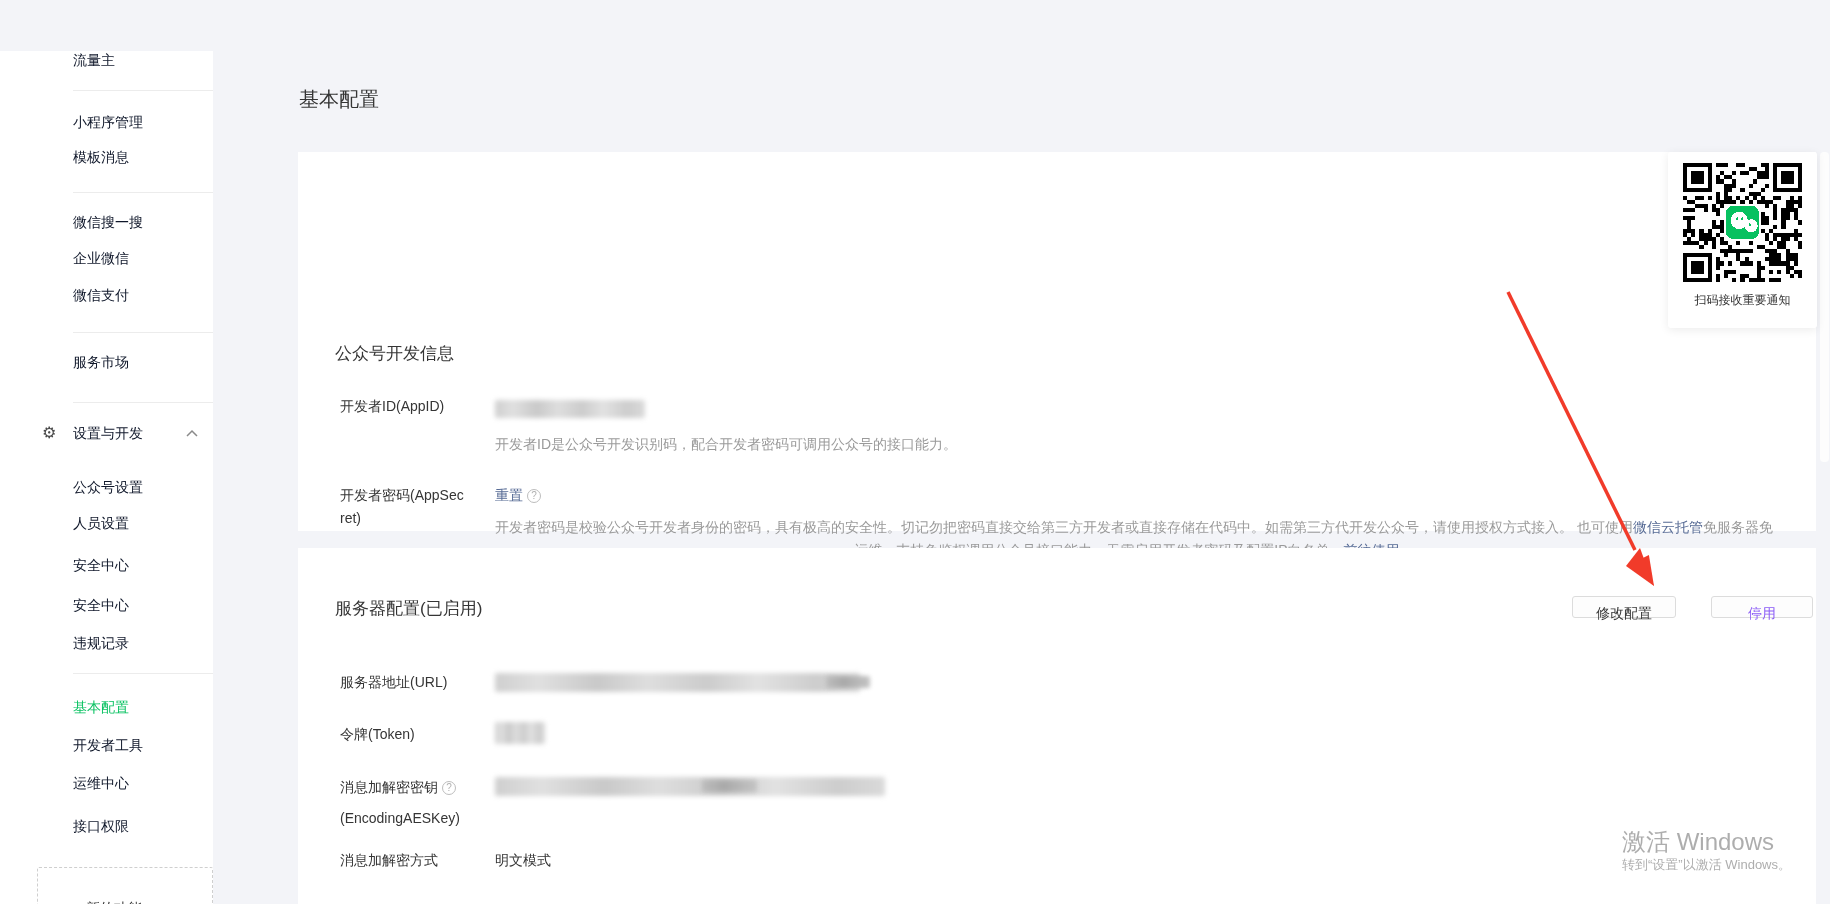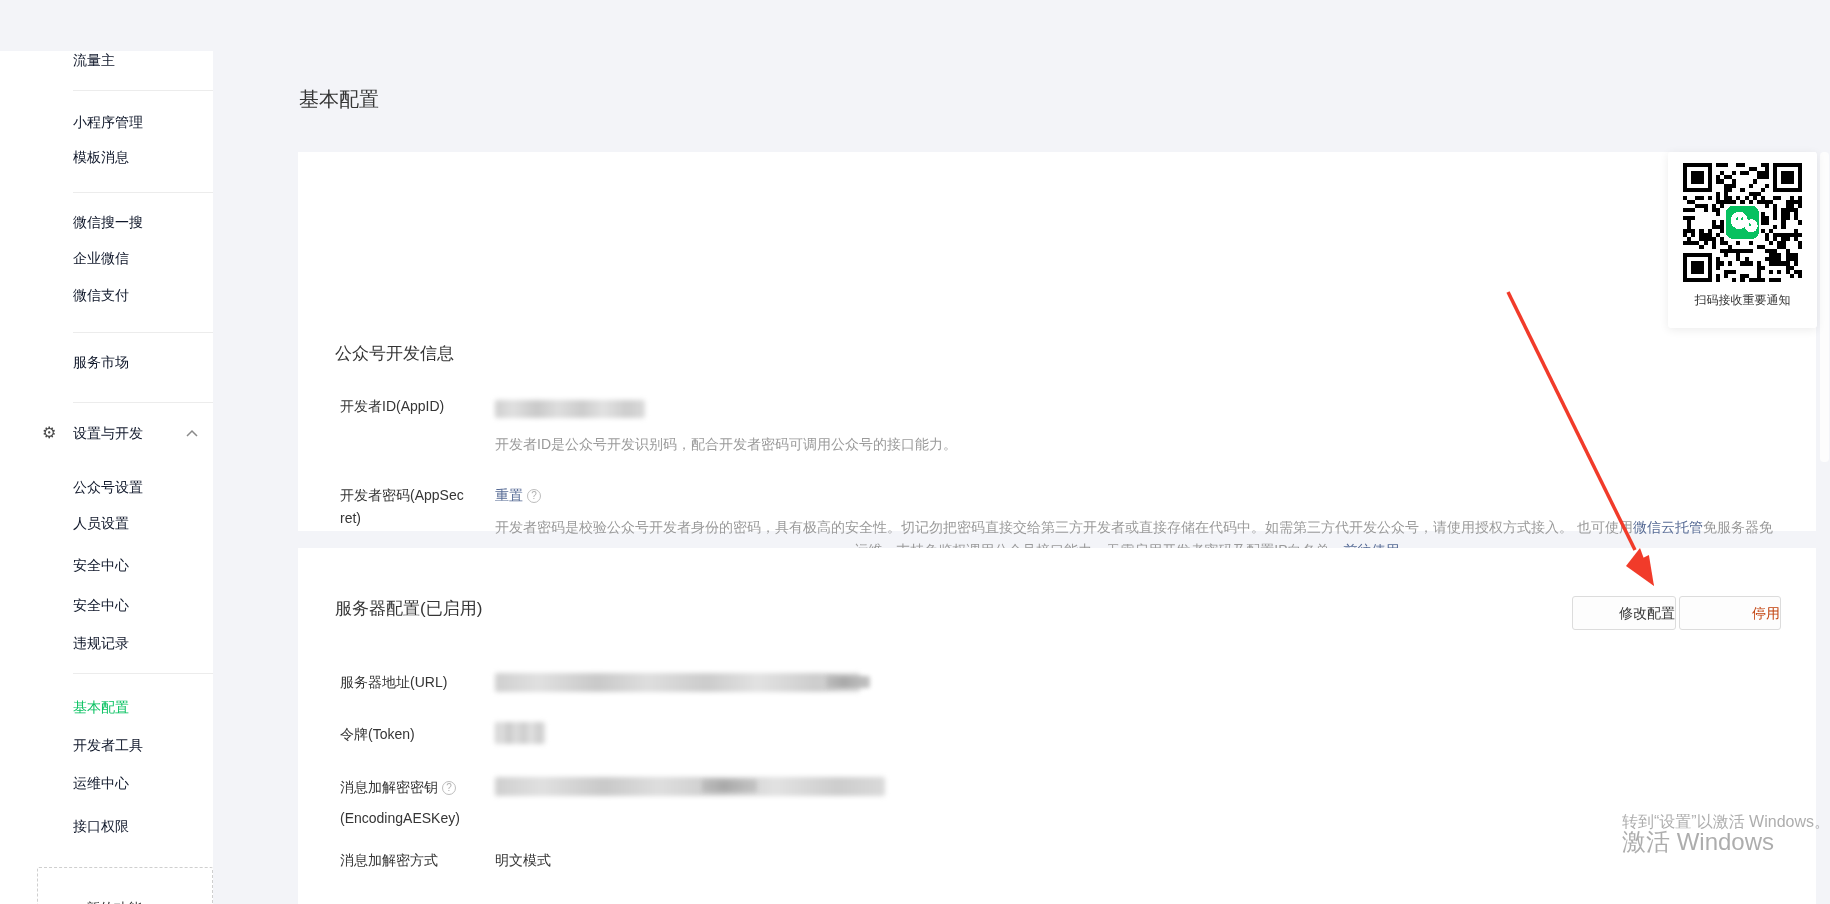--- a/index.html
+++ b/index.html
@@ -32,34 +32,34 @@
   .sec-title { position:absolute; left:37px; font-size:17px; color:#353535; }
   .lbl { position:absolute; left:42px; font-size:14px; color:#353535; white-space:nowrap; }
   .val { position:absolute; left:197px; font-size:14px; color:#353535; white-space:nowrap; }
   .desc { position:absolute; left:197px; font-size:14px; color:#9a9a9a; white-space:nowrap; line-height:23px;text-align:center; }
   .lnk { color:#576b95; cursor:pointer; }
   .qmark { display:inline-block; width:14px; height:14px; border:1px solid #bdbdbd; border-radius:50%; color:#b0b0b0; font-size:10px; line-height:12px; text-align:center; vertical-align:1px; margin-left:4px; cursor:pointer; }
   .blur-bar { position:absolute; border-radius:2px; filter:blur(2.5px);
       background:linear-gradient(90deg,#cfcfcf 0%,#e0e0e0 12%,#c9c9c9 28%,#dedede 42%,#cccccc 58%,#e2e2e2 72%,#cdcdcd 88%,#dadada 100%); }
   .blur-smudge { position:absolute; border-radius:2px; filter:blur(2px); background:linear-gradient(90deg,#bdbdbd,#a9a9a9 40%,#c4c4c4); }
 
-  .btn { position:absolute; top:48px; height:34px; border:1px solid #dcdcdc; border-radius:3px; background:#fdfdfd; font-size:14px; text-align:right; line-height:32px; cursor:pointer; font-family:inherit; }
+  .btn { position:absolute; top:48px; height:22px; border:1px solid #dcdcdc; border-radius:3px; background:#fdfdfd; font-size:14px; text-align:center; line-height:32px; cursor:pointer; font-family:inherit; }
   .btn-modify { left:1274px; width:104px; color:#353535; }
-  .btn-stop { left:1381px; width:102px; color:#c2410c; }
+  .btn-stop { left:1413px; width:102px; color:#8b5cf6; }
 
   
   .qr-panel { position:absolute; left:1668px; top:152px; width:149px; height:176px; background:#fff; border-radius:3px; box-shadow:0 2px 10px rgba(0,0,0,.08); z-index:20; }
   .qr-img { position:absolute; left:15px; top:11px; width:119px; height:119px; }
   .qr-caption { position:absolute; left:0; top:140px; width:149px; text-align:center; font-size:12px; color:#353535; }
 
   
   .arrow-svg { position:absolute; left:1450px; top:260px; width:250px; height:360px; z-index:25; pointer-events:none; }
   .scroll-thumb { position:absolute; left:1820px; top:152px; width:9px; height:310px; background:#fdfdfd; border-radius:4px; z-index:5; }
   .wm1 { position:absolute; left:1622px; top:826px; font-size:24px; color:rgba(118,118,118,.6); z-index:26; }
-  .wm2 { position:absolute; left:1622px; top:812px; font-size:16px; color:rgba(118,118,118,.6); z-index:26; }
+  .wm2 { position:absolute; left:1622px; top:856px; font-size:13px; color:rgba(118,118,118,.6); z-index:26; }
 </style>
 </head>
 <body>
 
 <div id="app">
 
 
   <div class="sidebar">
     <div class="side-item" style="top:-1px">流量主</div>
     <div class="side-div" style="top:39px"></div>

